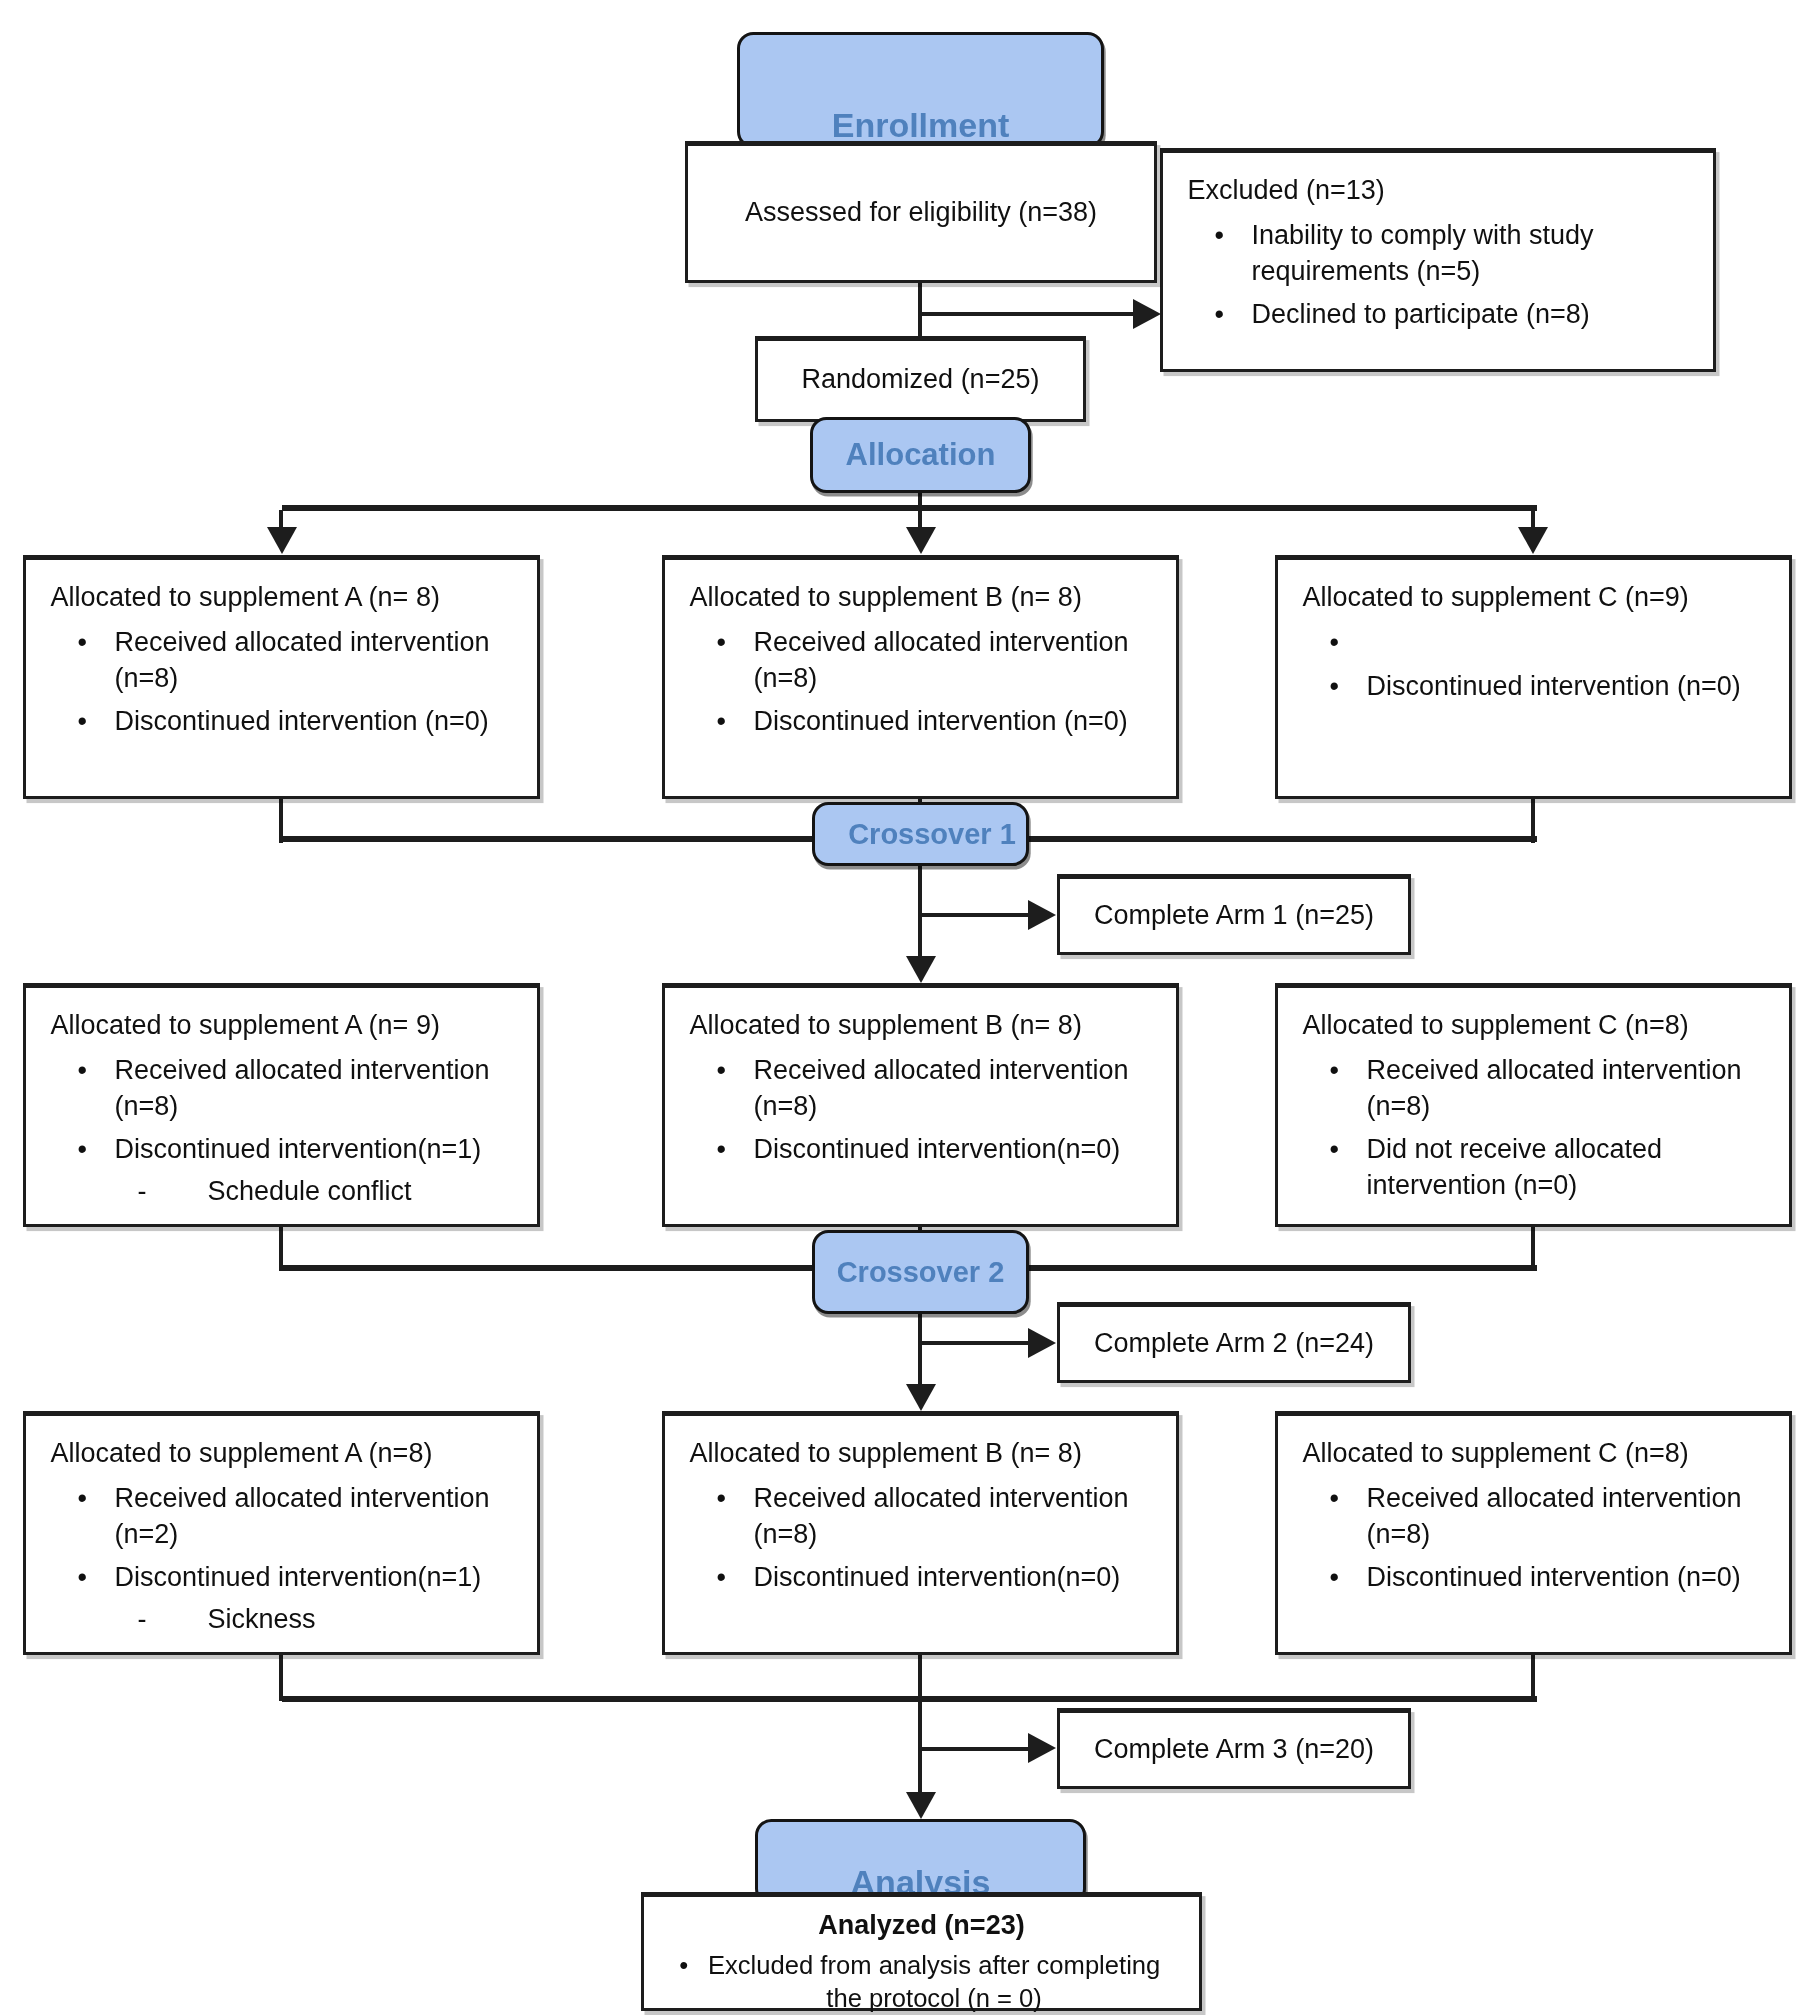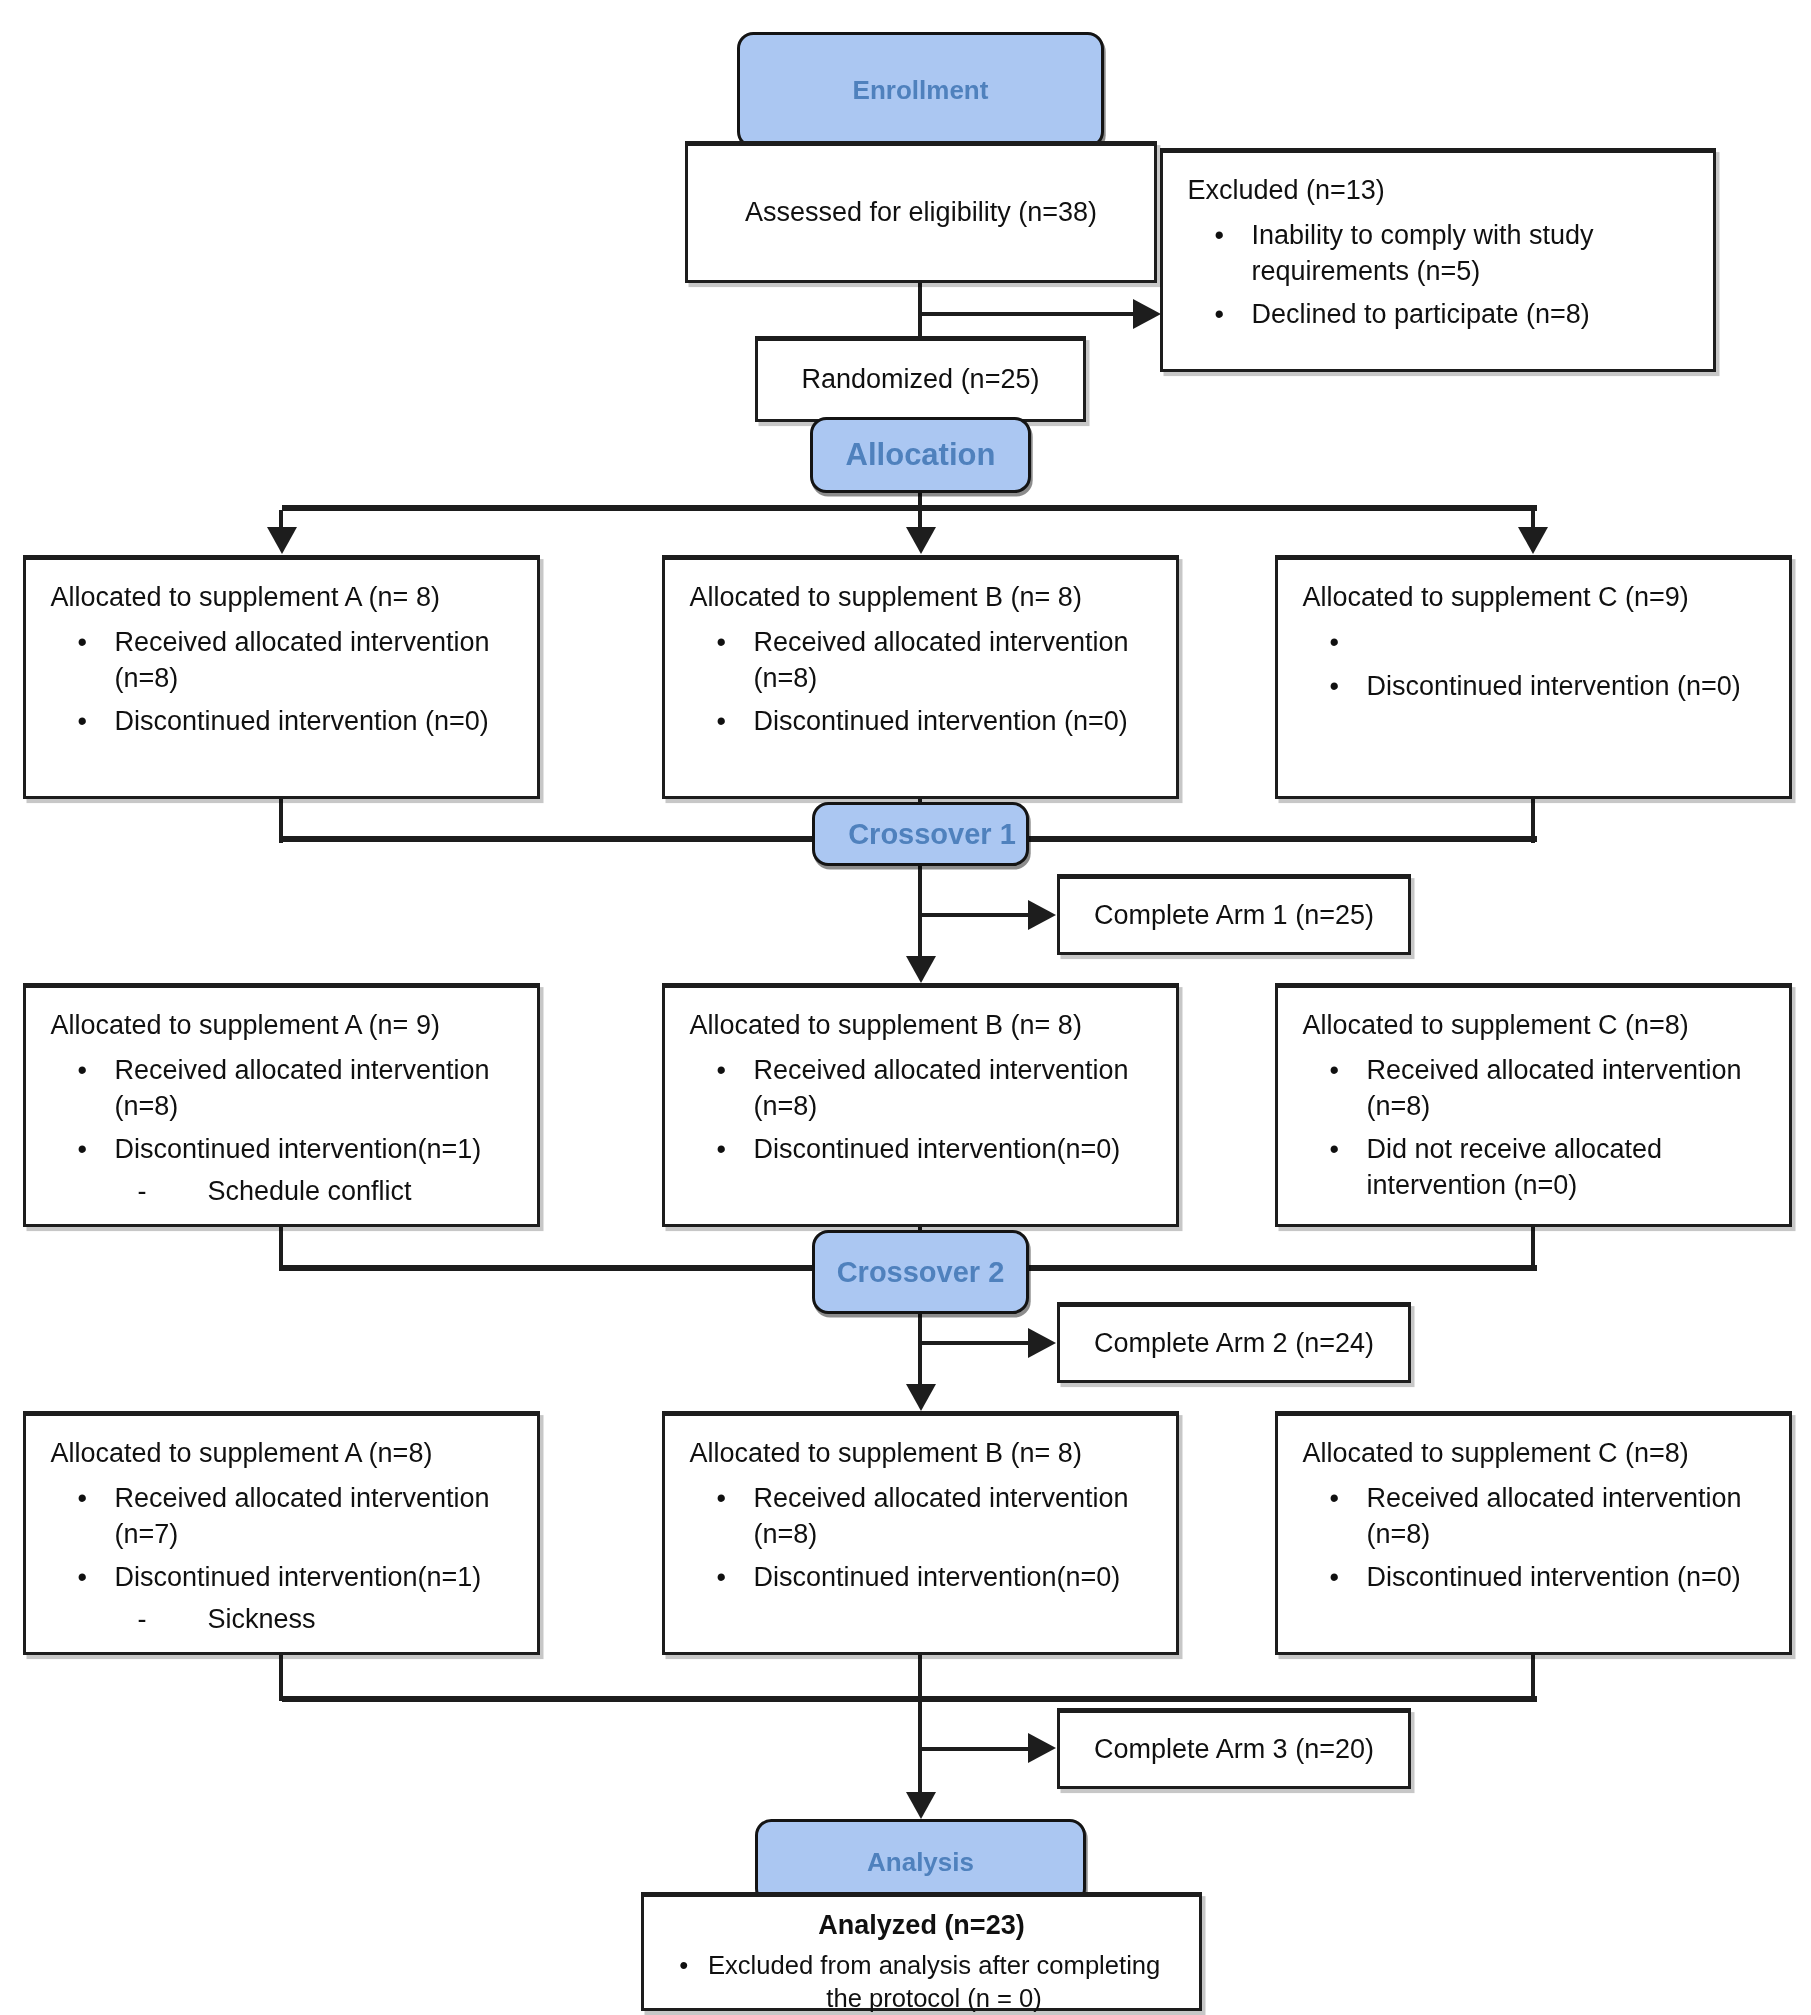--- a/index.html
+++ b/index.html
@@ -16,21 +16,21 @@
   
   .wbox{position:absolute;background:#ffffff;border:3.5px solid #1d1d1d;border-top-width:5.2px;
         box-shadow:3.5px 4.1px 0 rgba(0,0,0,0.22);box-sizing:border-box;z-index:2;
         padding:20px 24.4px;font-size:27px;line-height:1.32;}
   .cbox{display:flex;align-items:center;justify-content:center;text-align:center;padding:5.8px 11.6px;}
 
   
   .bbox{position:absolute;background:#abc7f2;border:3.5px solid #141414;border-radius:16.3px;
         display:flex;align-items:center;justify-content:center;box-sizing:border-box;
         color:#4f81bd;font-weight:bold;box-shadow:1.7px 3.5px 0 rgba(0,0,0,0.45);z-index:3;}
-  .bbox.big{font-size:26px;}
+  .bbox.big{font-size:34px;align-items:flex-end;}
   .bbox.mid{font-size:31px;}
   .bbox.cross{font-size:29px;}
   .under{z-index:2;}
   .over{z-index:3;}
 
   .box-title{margin-bottom:9.3px;}
   .bullet{display:flex;margin-top:8.1px;}
   .bullet .mk{flex:0 0 37px;padding-left:27px;box-sizing:content-box;width:10.5px;}
   .bullet .tx{max-width:383px;}
   .exbullet .tx{max-width:418px;}
@@ -199,21 +199,21 @@
     <span>Crossover 2</span>
   </div>
   <div class="wbox cbox" style="left:1057px;top:1302px;width:354px;height:81px;">
     <span>Complete Arm 2 (n=24)</span>
   </div>
 
   <div class="wbox" style="left:23px;top:1411px;width:517px;height:244px;">
     <div class="box-title">Allocated to supplement A (n=8)</div>
     <div class="bullet">
       <span class="mk">•</span>
-      <span class="tx">Received allocated intervention (n=7)</span>
+      <span class="tx">Received allocated intervention (n=2)</span>
     </div>
     <div class="bullet">
       <span class="mk">•</span>
       <span class="tx">Discontinued intervention(n=1)</span>
     </div>
     <div class="dash">
       <span class="mk">-</span>
       <span class="tx">Sickness</span>
     </div>
   </div>

